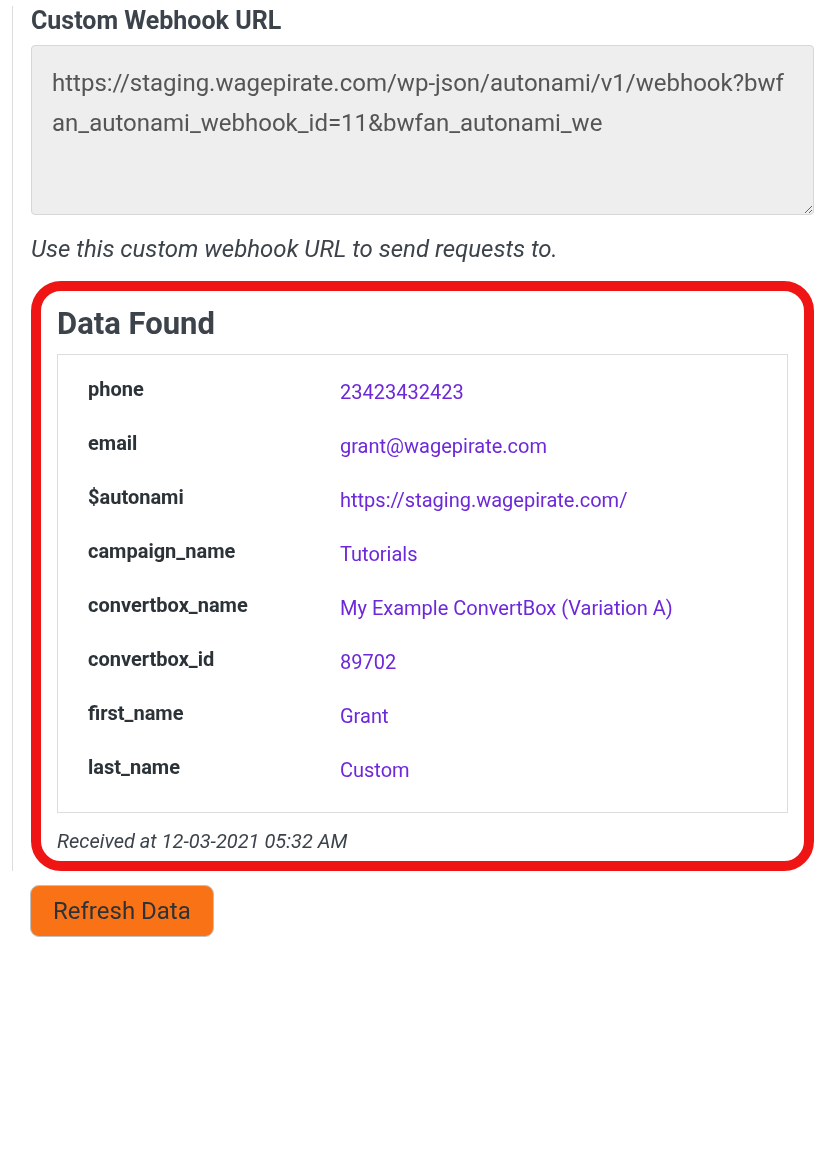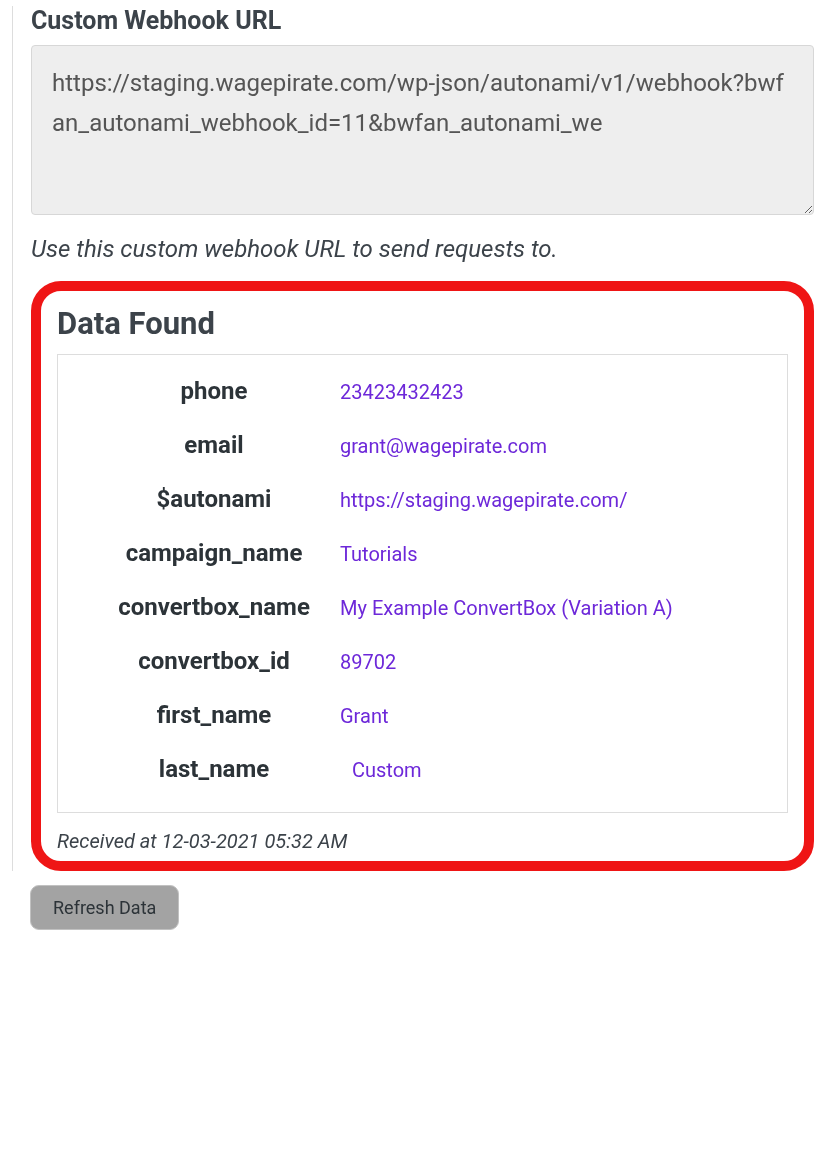--- a/index.html
+++ b/index.html
@@ -72,52 +72,50 @@
       border: 1px solid #ddd;
       padding: 22px 30px 26px 30px;
     }
     .data-row {
       display: flex;
       align-items: flex-start;
       margin-bottom: 23px;
     }
     .data-row:last-child {
       margin-bottom: 0;
-      gap: 12px;
     }
     .data-key {
       font-weight: 700;
-      font-size: 24px;
+      font-size: 20px;
       color: #2c3338;
       width: 252px;
       flex-shrink: 0;
       word-break: break-all;
-      text-align: center;
     }
     .data-value {
       font-size: 20px;
       color: #6d28d9;
       flex: 1;
       line-height: 1.55;
       word-break: break-word;
     }
     .received-at {
       font-style: italic;
       font-size: 20px;
       color: #3c434a;
       margin-top: 16px;
     }
     .refresh-wrapper {
       padding-left: 18px;
       margin-top: 14px;
     }
     .refresh-btn {
-      background: #a3a3a3;
+      background: #f97316;
       border: 1px solid #c1c1c1;
-      font-size: 18px;
+      font-size: 24px;
       color: #2c3338;
       padding: 11px 22px;
       border-radius: 9px;
       cursor: pointer;
       font-family: inherit;
     }
   </style>
 </head>
 <body>
 

